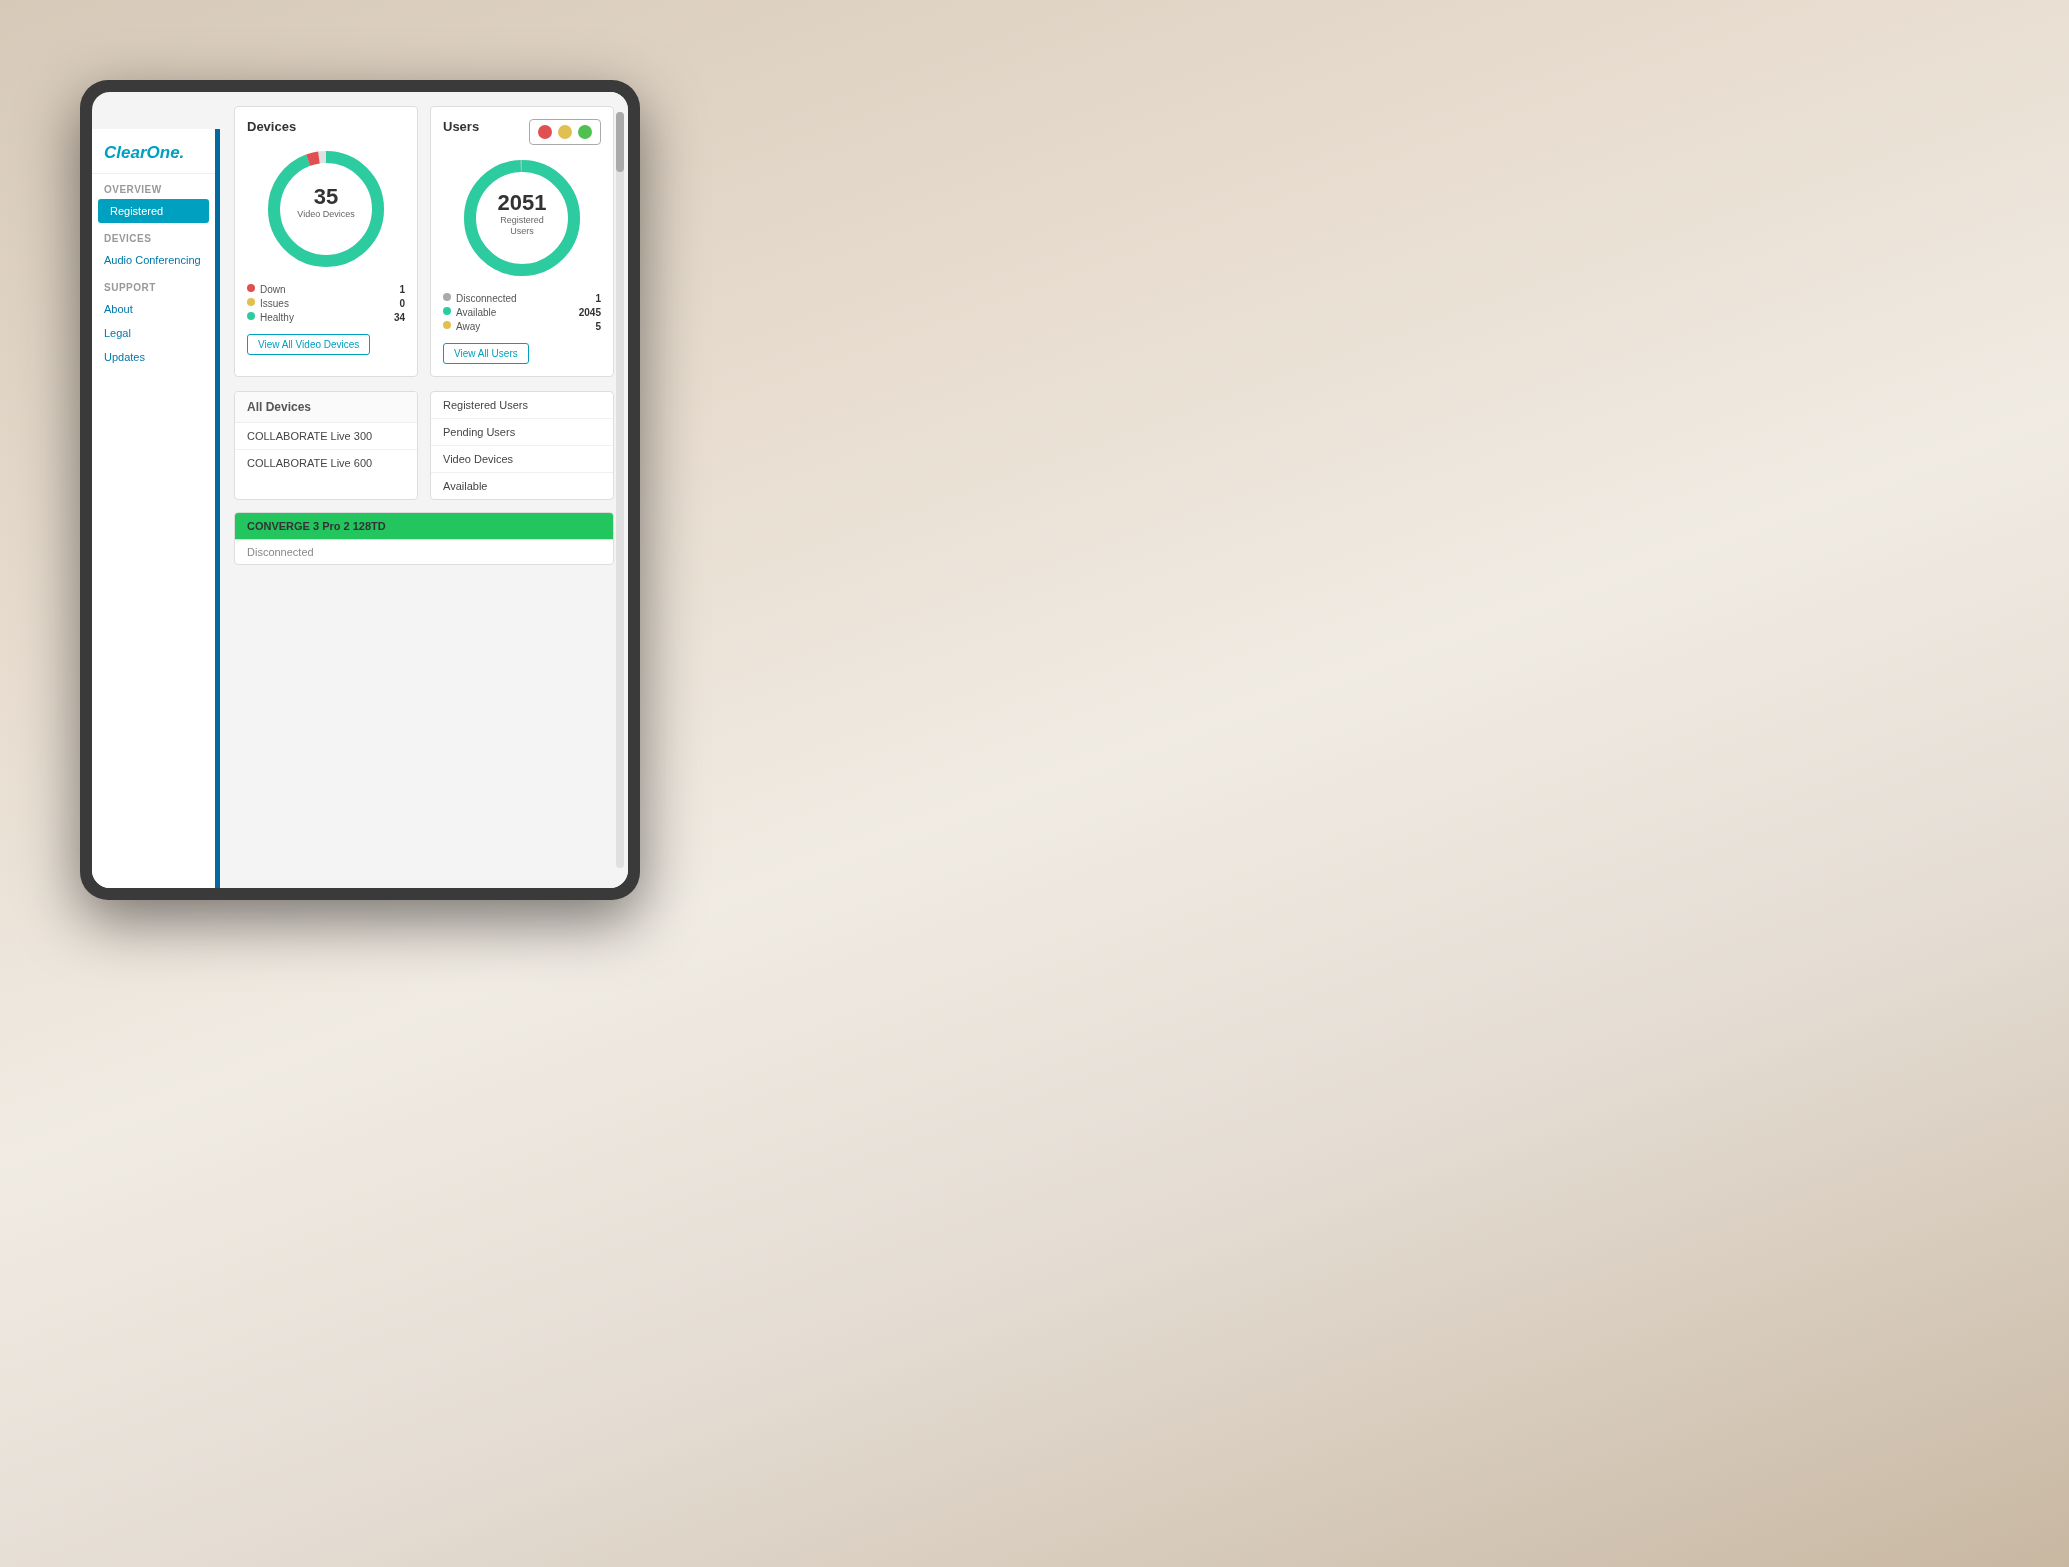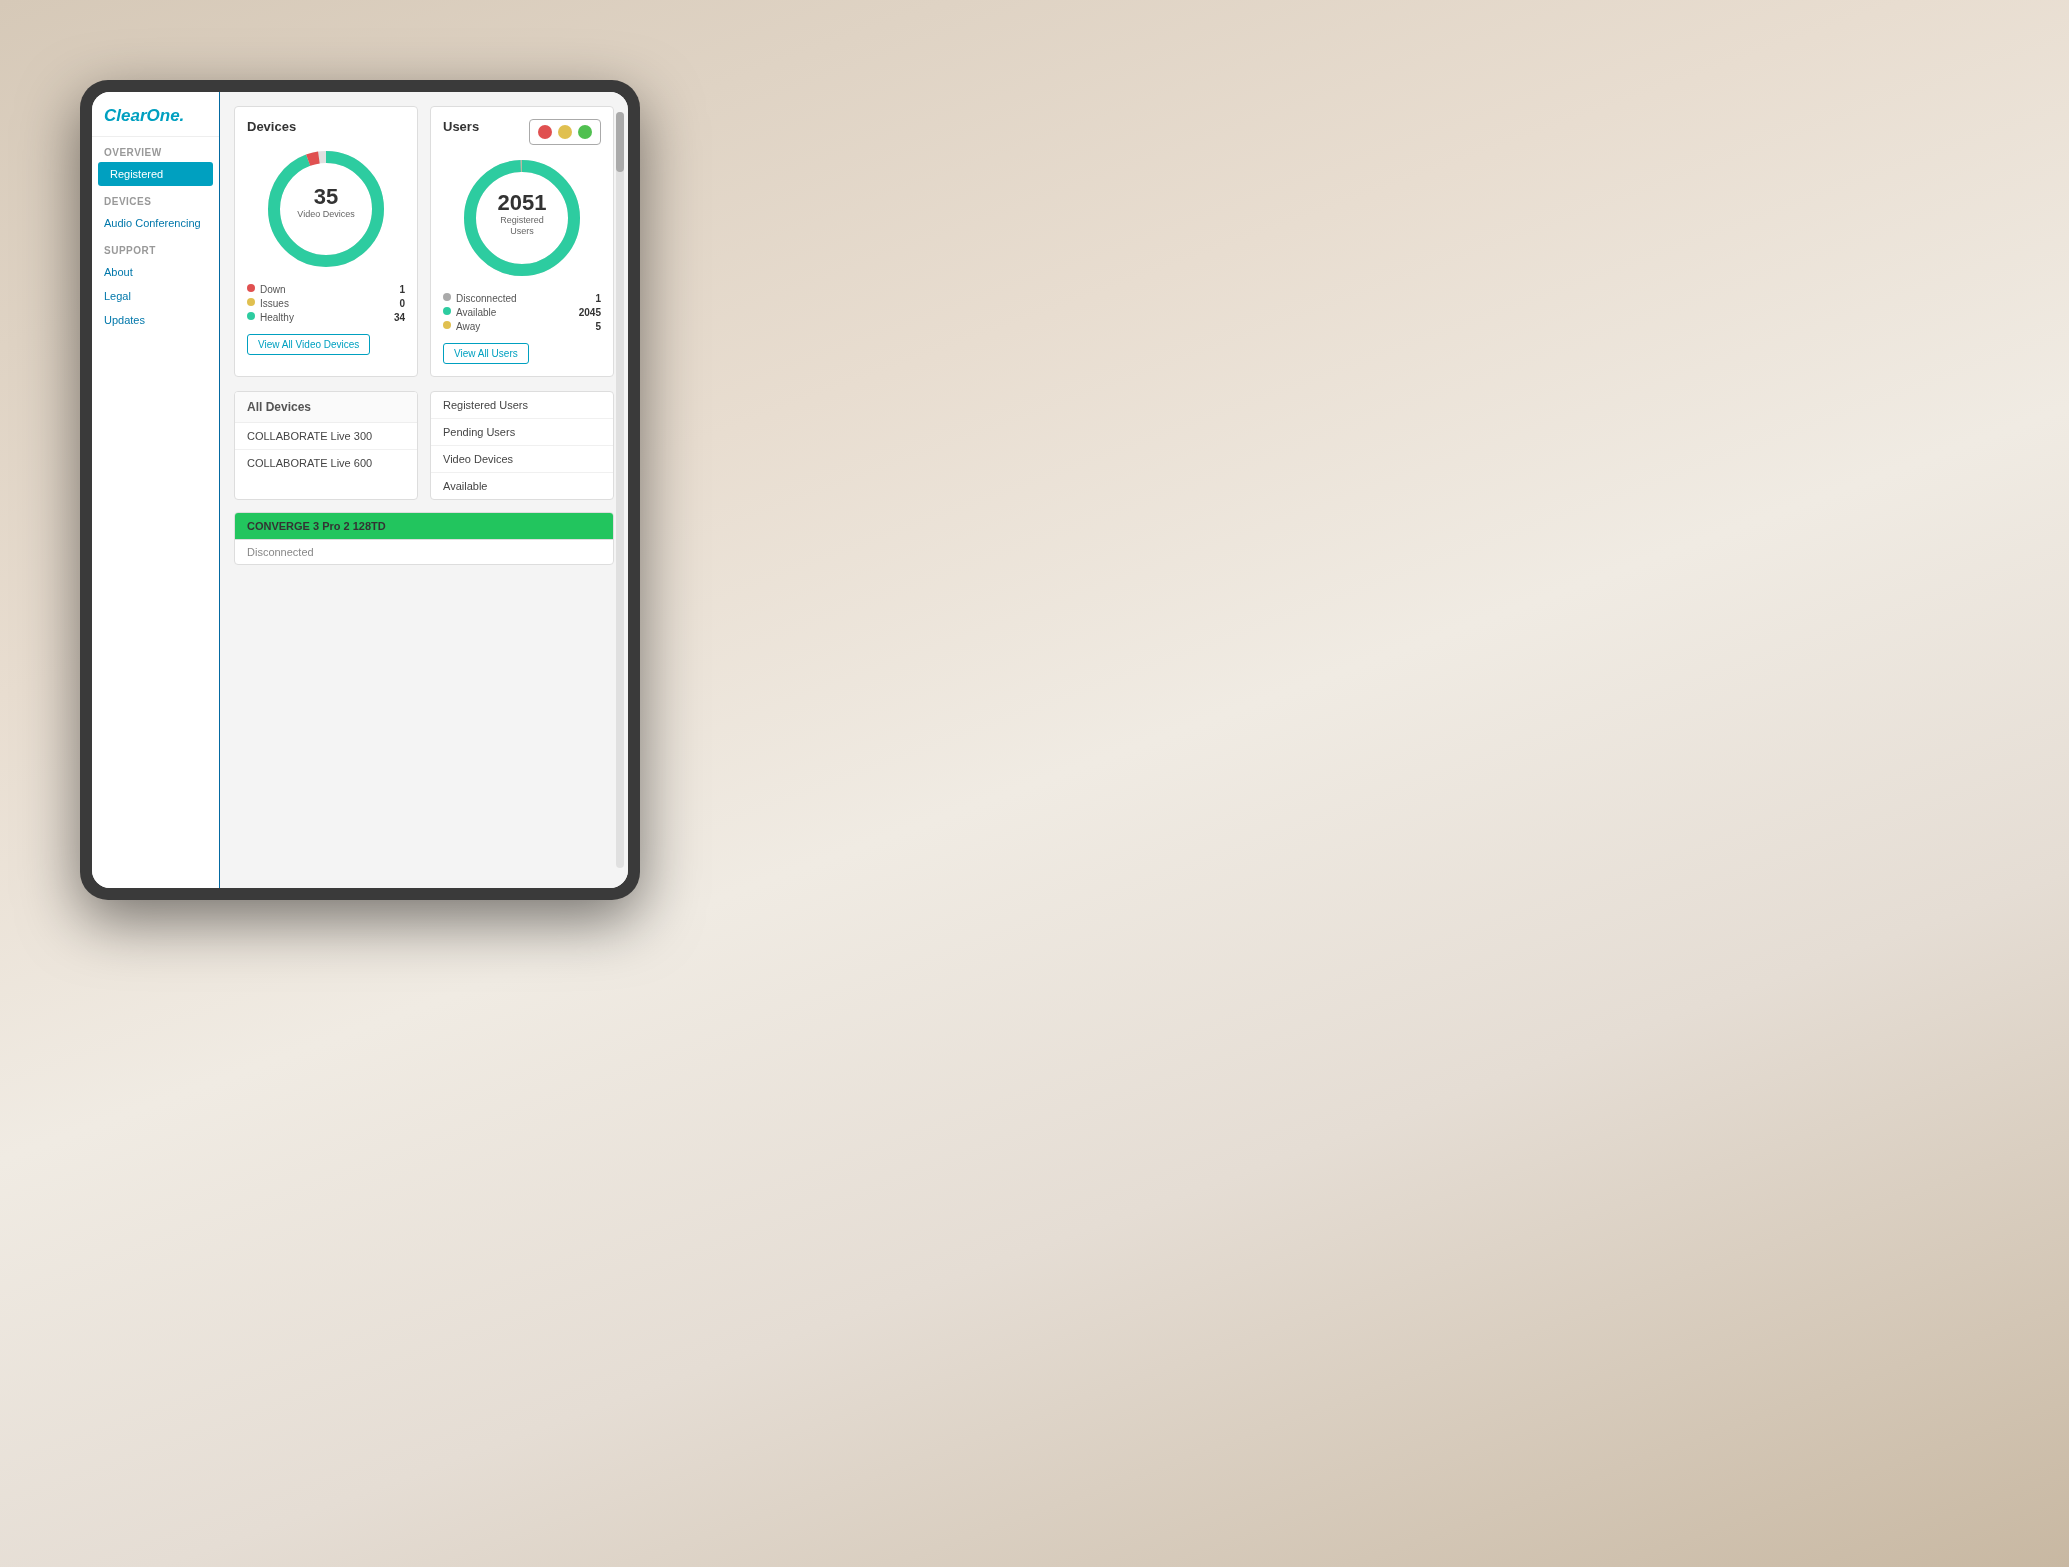--- a/index.html
+++ b/index.html
@@ -66,23 +66,24 @@
       display: flex;
       height: 100%;
       font-size: 11px;
     }
 
     
     .sidebar {
       width: 128px;
       min-width: 128px;
       background: #fff;
-      border-right: 1px solid #0369a1;
+      border-right: 5px solid #0369a1;
       padding: 0;
       overflow: hidden;
+      margin-top: 37px;
     }
 
     .logo-area {
       padding: 14px 12px 10px;
       border-bottom: 1px solid #eee;
     }
 
     .logo-text {
       font-size: 17px;
       font-weight: bold;

